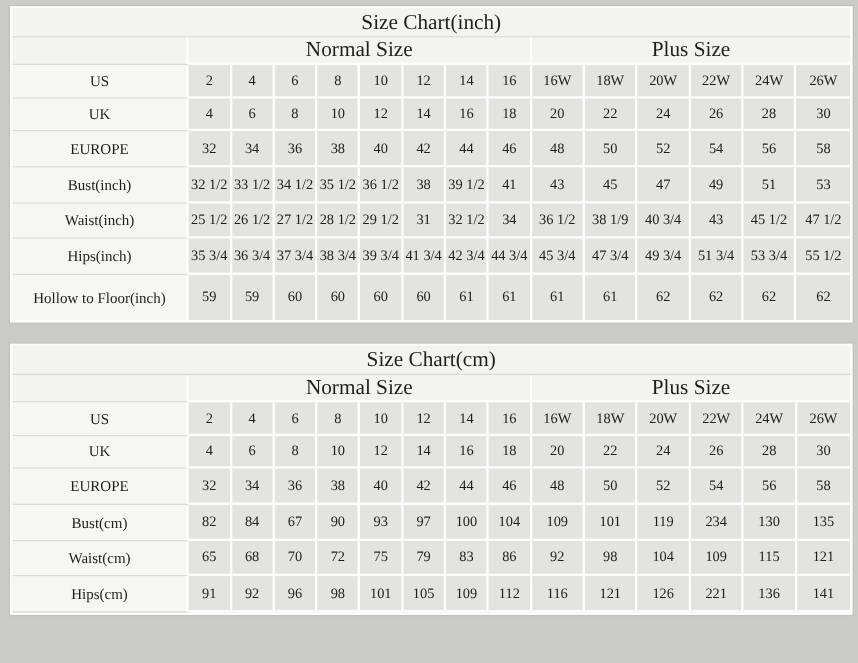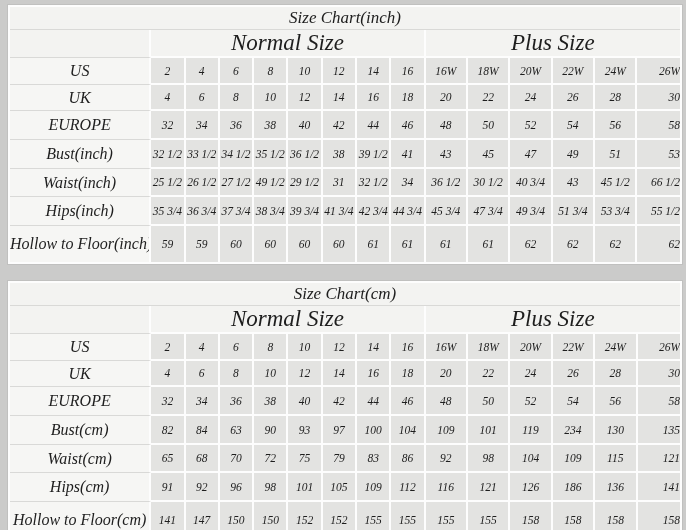--- a/index.html
+++ b/index.html
@@ -12,62 +12,61 @@
   }
   .page { padding: 5px 8px 0 8px; box-sizing: border-box; }
   table.size-chart {
     border-collapse: separate;
     border-spacing: 0;
     table-layout: fixed;
     width: 674px;
     border: 2px solid var(--line-white, #fdfdfd);
     box-shadow: 0 0 0 1px rgba(0,0,0,0.05);
     background: var(--data-bg, #e3e3e1);
-    font-style: italic;
   }
   td {
     text-align: center;
     vertical-align: middle;
     padding: 0;
     overflow: hidden;
     white-space: nowrap;
   }
   .title-cell {
     background: var(--header-bg, #f3f3f1);
     font-size: 17px;
     border-bottom: 1px solid var(--line-gray, #d9d9d7);
   }
   .corner-cell {
     background: var(--header-bg, #f3f3f1);
     border-bottom: 1px solid var(--line-gray, #d9d9d7);
     border-right: 2px solid var(--line-white, #fdfdfd);
   }
   .group-cell {
     background: var(--header-bg, #f3f3f1);
-    font-size: 23px;
+    font-size: 17px;
     border-bottom: 2px solid var(--line-white, #fdfdfd);
     border-right: 2px solid var(--line-white, #fdfdfd);
     margin-top: 25px;
   }
   .group-cell.last { border-right: none; }
   .label-cell {
     background: var(--label-bg, #f6f6f4);
-    font-size: 16px;
+    font-size: 12px;
     border-bottom: 1px solid var(--line-gray, #d9d9d7);
     border-right: 2px solid var(--line-white, #fdfdfd);
     text-align: center;
   }
   tr.last-row .label-cell { border-bottom: none; }
   .data-cell {
     background: var(--data-bg, #e3e3e1);
     font-size: 11.5px;
     border-bottom: 2px solid var(--line-white, #fdfdfd);
     border-right: 2px solid var(--line-white, #fdfdfd);
   }
-  .data-cell.last-col { border-right: none; text-align: right; }
+  .data-cell.last-col { border-right: none; }
   tr.last-row .data-cell { border-bottom: none; }
   .table-gap { height: 17px; }
 </style>
 </head>
 <body>
 
 <div class="page">
   <table class="size-chart">
       <colgroup>
         <col style="width: 140px;">
@@ -161,31 +160,31 @@
           <td class="data-cell">47</td>
           <td class="data-cell">49</td>
           <td class="data-cell">51</td>
           <td class="data-cell last-col">53</td>
         </tr>
         <tr style="height: 28px;">
           <td class="label-cell">Waist(inch)</td>
           <td class="data-cell">25 1/2</td>
           <td class="data-cell">26 1/2</td>
           <td class="data-cell">27 1/2</td>
-          <td class="data-cell">49 1/2</td>
+          <td class="data-cell">28 1/2</td>
           <td class="data-cell">29 1/2</td>
           <td class="data-cell">31</td>
           <td class="data-cell">32 1/2</td>
           <td class="data-cell">34</td>
           <td class="data-cell">36 1/2</td>
-          <td class="data-cell">30 1/2</td>
+          <td class="data-cell">38 1/9</td>
           <td class="data-cell">40 3/4</td>
           <td class="data-cell">43</td>
           <td class="data-cell">45 1/2</td>
-          <td class="data-cell last-col">66 1/2</td>
+          <td class="data-cell last-col">47 1/2</td>
         </tr>
         <tr style="height: 29px;">
           <td class="label-cell">Hips(inch)</td>
           <td class="data-cell">35 3/4</td>
           <td class="data-cell">36 3/4</td>
           <td class="data-cell">37 3/4</td>
           <td class="data-cell">38 3/4</td>
           <td class="data-cell">39 3/4</td>
           <td class="data-cell">41 3/4</td>
           <td class="data-cell">42 3/4</td>
@@ -292,21 +291,21 @@
           <td class="data-cell">50</td>
           <td class="data-cell">52</td>
           <td class="data-cell">54</td>
           <td class="data-cell">56</td>
           <td class="data-cell last-col">58</td>
         </tr>
         <tr style="height: 29px;">
           <td class="label-cell">Bust(cm)</td>
           <td class="data-cell">82</td>
           <td class="data-cell">84</td>
-          <td class="data-cell">63</td>
+          <td class="data-cell">67</td>
           <td class="data-cell">90</td>
           <td class="data-cell">93</td>
           <td class="data-cell">97</td>
           <td class="data-cell">100</td>
           <td class="data-cell">104</td>
           <td class="data-cell">109</td>
           <td class="data-cell">101</td>
           <td class="data-cell">119</td>
           <td class="data-cell">234</td>
           <td class="data-cell">130</td>
@@ -335,36 +334,19 @@
           <td class="data-cell">92</td>
           <td class="data-cell">96</td>
           <td class="data-cell">98</td>
           <td class="data-cell">101</td>
           <td class="data-cell">105</td>
           <td class="data-cell">109</td>
           <td class="data-cell">112</td>
           <td class="data-cell">116</td>
           <td class="data-cell">121</td>
           <td class="data-cell">126</td>
-          <td class="data-cell">186</td>
+          <td class="data-cell">221</td>
           <td class="data-cell">136</td>
           <td class="data-cell last-col">141</td>
-        </tr>
-        <tr class="last-row" style="height: 36px;">
-          <td class="label-cell">Hollow to Floor(cm)</td>
-          <td class="data-cell">141</td>
-          <td class="data-cell">147</td>
-          <td class="data-cell">150</td>
-          <td class="data-cell">150</td>
-          <td class="data-cell">152</td>
-          <td class="data-cell">152</td>
-          <td class="data-cell">155</td>
-          <td class="data-cell">155</td>
-          <td class="data-cell">155</td>
-          <td class="data-cell">155</td>
-          <td class="data-cell">158</td>
-          <td class="data-cell">158</td>
-          <td class="data-cell">158</td>
-          <td class="data-cell last-col">158</td>
         </tr>
       </tbody>
     </table>
 </div>
 
 </body></html>

